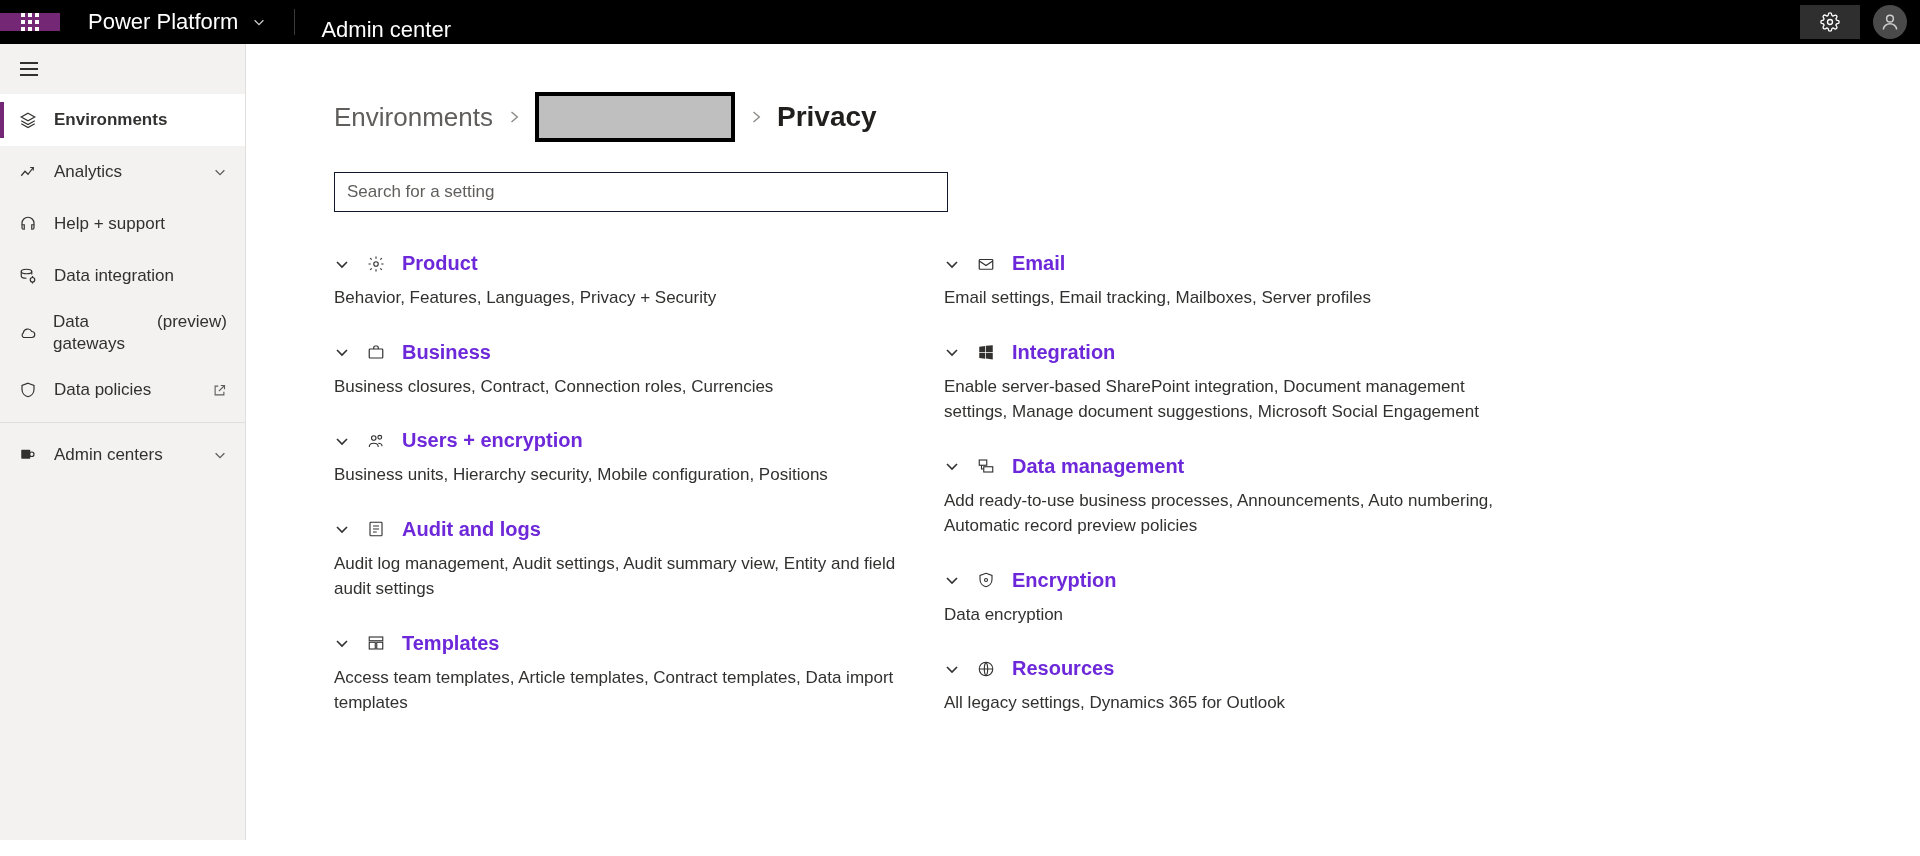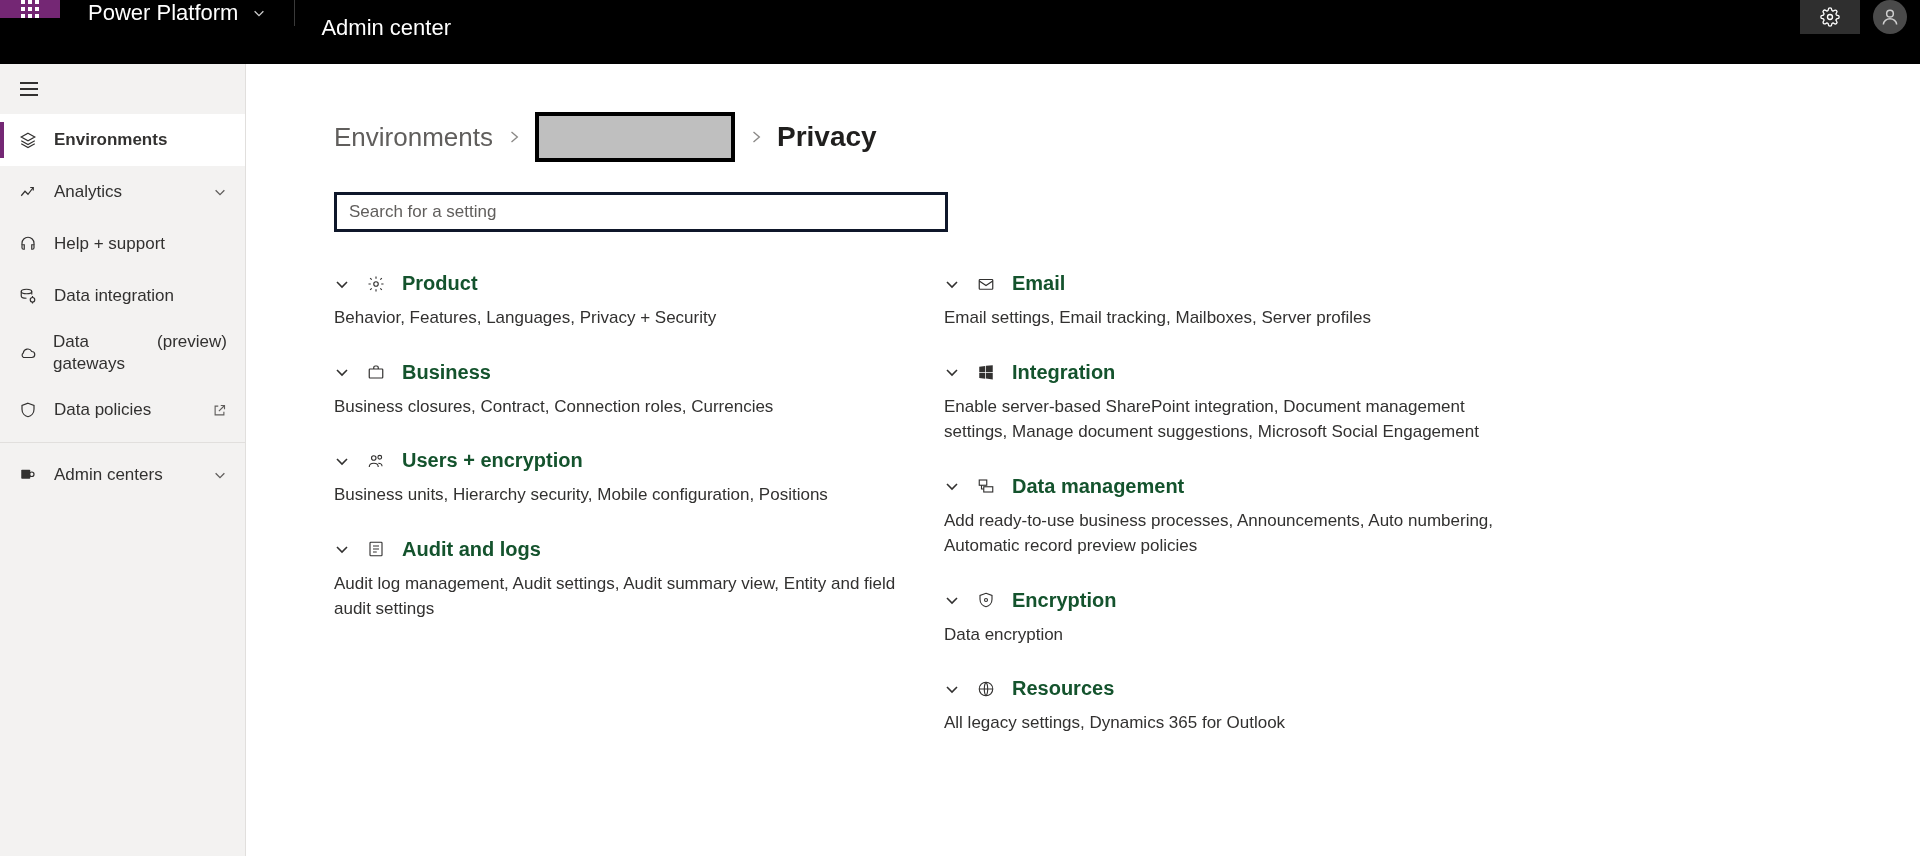--- a/index.html
+++ b/index.html
@@ -9,22 +9,22 @@
     color: #323130;
     background: #ffffff;
     width: 1920px;
     height: 856px;
     overflow: hidden;
   }
 
   
   .topbar {
     display: flex;
-    align-items: flex-start;
-    height: 64px;
+    align-items: center;
+    height: 44px;
     background: #000000;
     color: #ffffff;
   }
   .waffle-cell {
     width: 60px;
     background: #742774;
     display: flex;
     align-items: center;
     justify-content: center;
   }
@@ -172,21 +172,21 @@
     width: 200px;
     height: 50px;
     background: #bfbfbf;
     border: 4px solid #000000;
   }
   .bc-current { color: #201f1e; font-weight: 600; font-size: 28px; }
 
   .search-box {
     width: 614px;
     height: 40px;
-    border: 3px solid #0f172a;
+    border: 1px solid #0f172a;
     padding: 8px 12px;
     font-size: 17px;
     color: #201f1e;
     outline: none;
     margin-bottom: 40px;
   }
   .search-box::placeholder { color: #605e5c; }
 
   .settings-grid {
     display: flex;
@@ -209,21 +209,21 @@
   }
   .sg-icon {
     color: #323130;
     display:flex;
     width:20px;
     justify-content:center;
   }
   .sg-title {
     font-size: 20px;
     font-weight: 600;
-    color: #14532d;
+    color: #6d28d9;
   }
   .sg-desc {
     font-size: 17px;
     color: #323130;
     line-height: 1.5;
   }
 
   svg { display: block; }
 </style>
 </head>
@@ -469,20 +469,38 @@
               <svg width="18" height="18" viewBox="0 0 24 24" fill="none" stroke="#323130" stroke-width="1.5">
                   <rect x="4" y="3" width="16" height="18" rx="1"></rect>
                   <path d="M8 8h8M8 12h8M8 16h5"></path>
                 </svg>
             </span>
             <span class="sg-title">Audit and logs</span>
           </div>
           <div class="sg-desc">Audit log management, Audit settings, Audit summary view, Entity and field audit settings</div>
         </div>
 
+        <div class="setting-group">
+          <div class="sg-head">
+            <span class="sg-chevron">
+              <svg width="16" height="16" viewBox="0 0 16 16" fill="none" stroke="#323130" stroke-width="1.6">
+                  <path d="M3 6l5 5 5-5"></path>
+                </svg>
+            </span>
+            <span class="sg-icon">
+              <svg width="18" height="18" viewBox="0 0 24 24" fill="none" stroke="#323130" stroke-width="1.5">
+                  <rect x="3" y="4" width="18" height="5"></rect>
+                  <rect x="3" y="11" width="8" height="9"></rect>
+                  <rect x="13" y="11" width="8" height="9"></rect>
+                </svg>
+            </span>
+            <span class="sg-title">Templates</span>
+          </div>
+          <div class="sg-desc">Access team templates, Article templates, Contract templates, Data import templates</div>
+        </div>
 
       </div>
 
       <div class="settings-col">
 
         <div class="setting-group">
           <div class="sg-head">
             <span class="sg-chevron">
               <svg width="16" height="16" viewBox="0 0 16 16" fill="none" stroke="#323130" stroke-width="1.6">
                   <path d="M3 6l5 5 5-5"></path>

